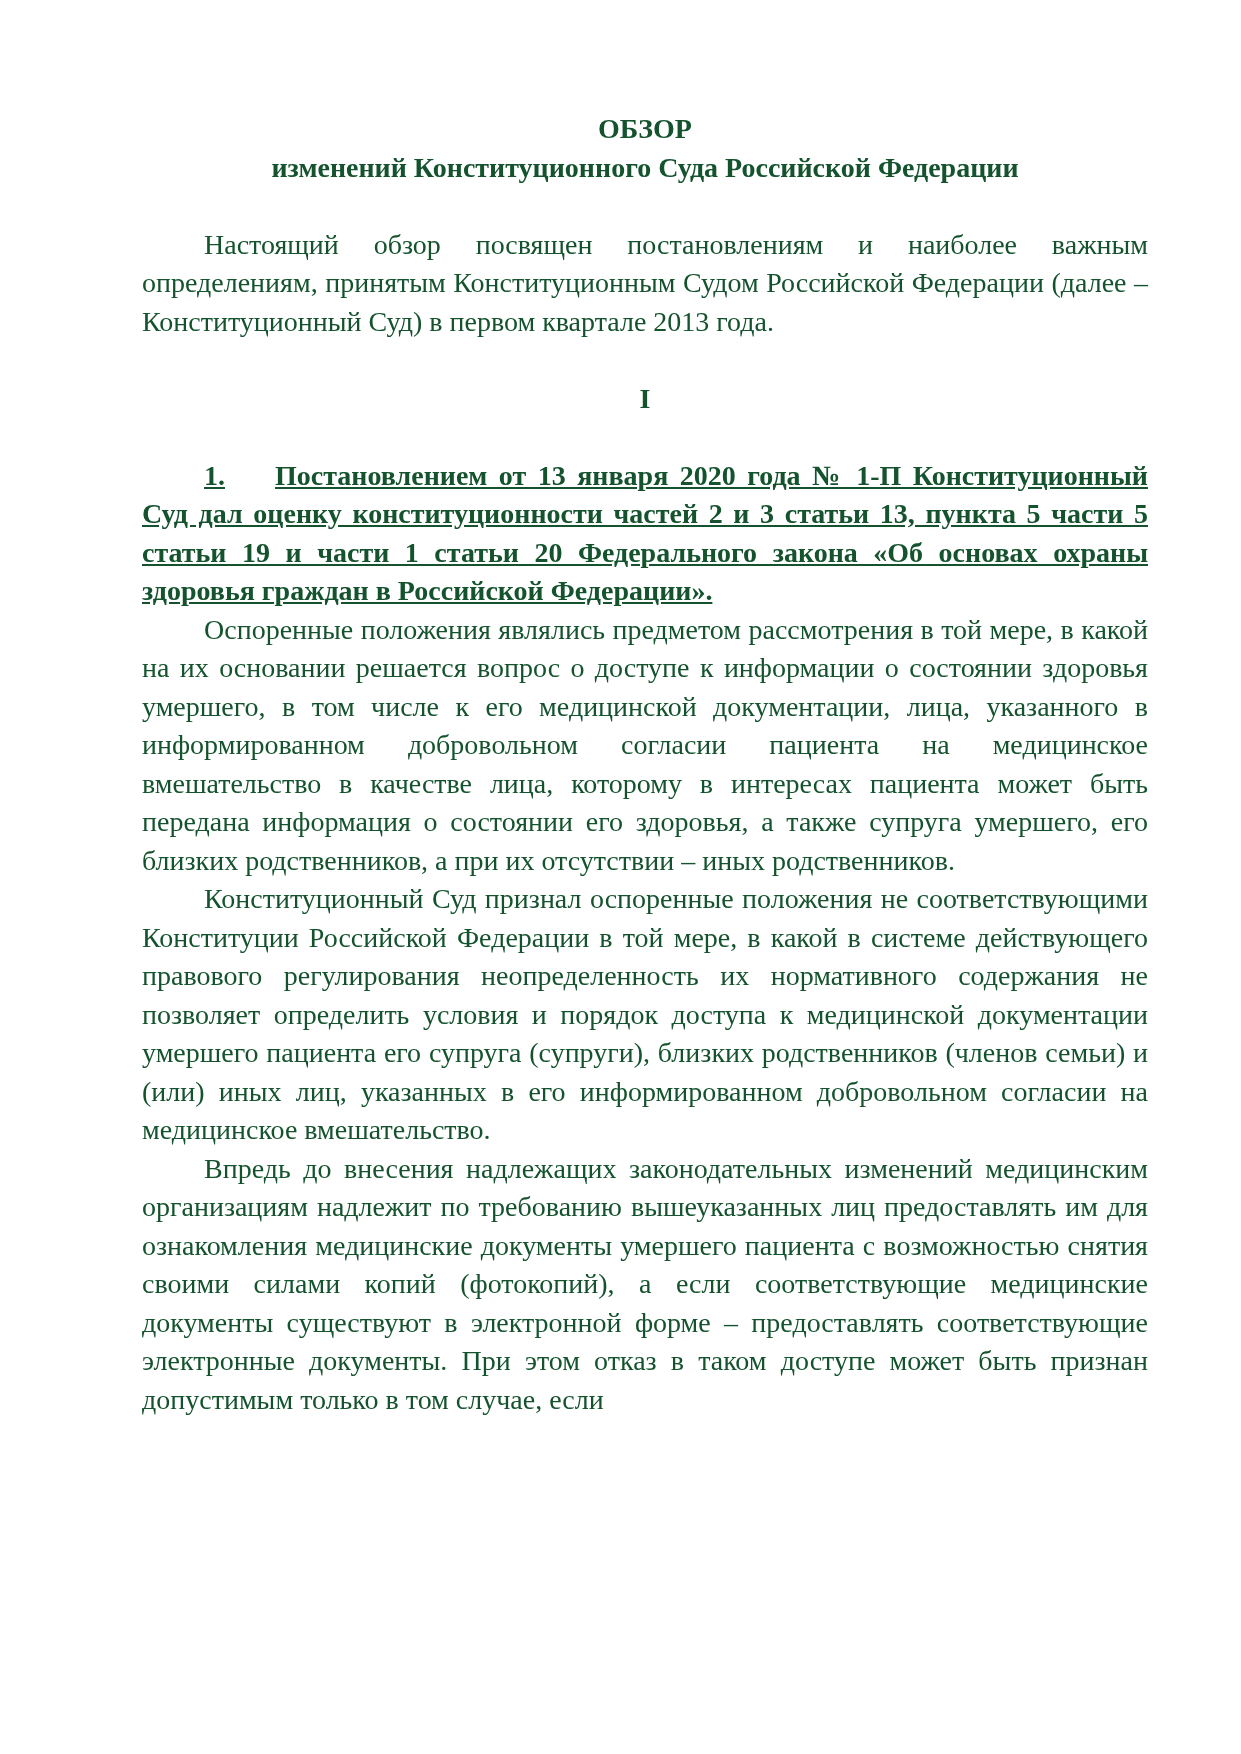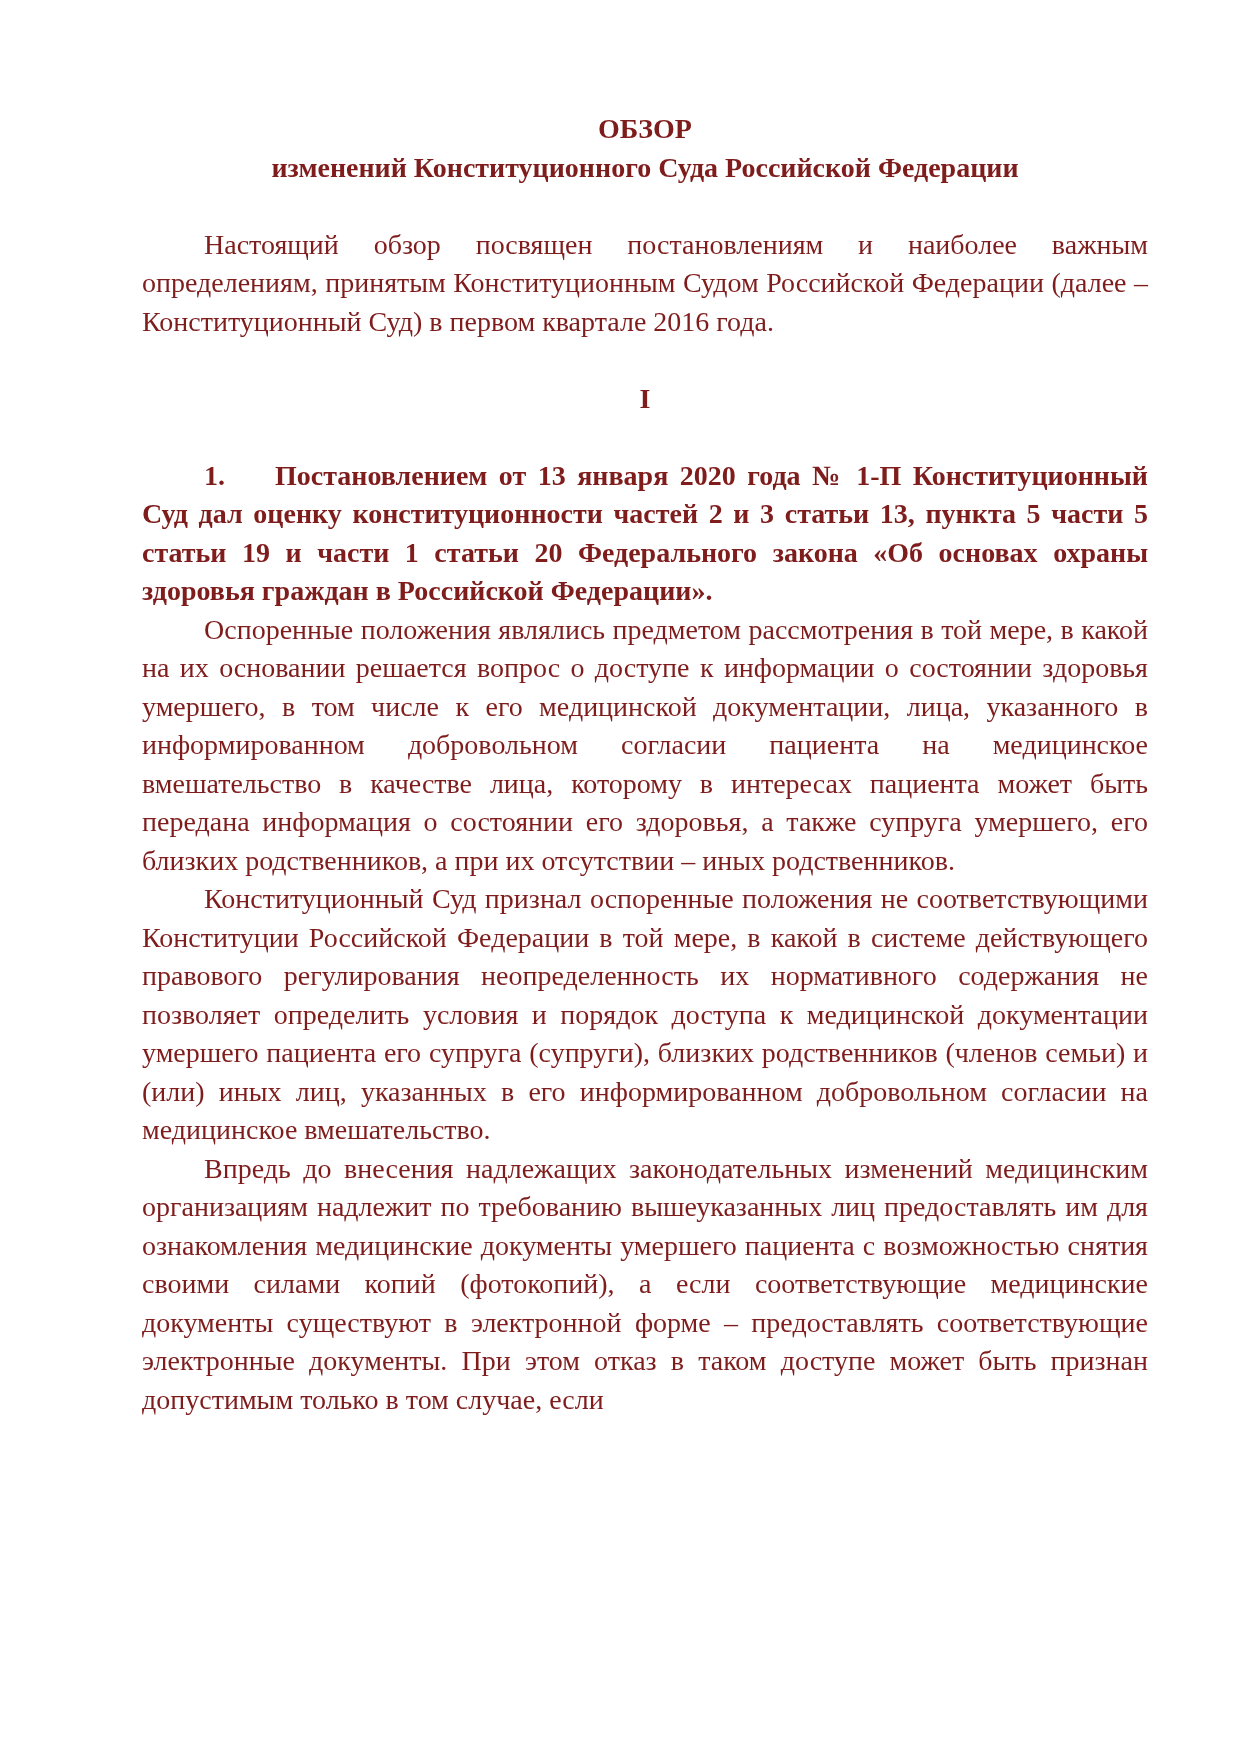--- a/index.html
+++ b/index.html
@@ -6,50 +6,50 @@
   .page {
     position: relative;
     width: 1241px;
     height: 1754px;
     background: #ffffff;
     box-sizing: border-box;
     padding: 110px 93px 0 142px;
     font-family: "Liberation Serif", "DejaVu Serif", serif;
     font-size: 28px;
     line-height: 38.5px;
-    color: #7f1d1d;
+    color: #14532d;
     overflow: hidden;
   }
   .t-center {
     text-align: center;
     font-weight: bold;
     margin: 0;
   }
   p.body {
     margin: 0;
     text-align: justify;
     text-indent: 62px;
   }
-  p.body.bold { font-weight: bold; }
+  p.body.bold { font-weight: bold; text-decoration: underline; }
   .spacer { height: 38.5px; }
   .item-num { margin-right: 50px; }
 </style>
 </head>
 <body>
 
 <div class="page">
 
   <div>
     <div class="t-center">ОБЗОР</div>
     <div class="t-center">изменений Конституционного Суда Российской Федерации</div>
   </div>
 
   <div class="spacer"></div>
 
-  <p class="body">Настоящий обзор посвящен постановлениям и наиболее важным определениям, принятым Конституционным Судом Российской Федерации (далее – Конституционный Суд) в первом квартале 2016 года.</p>
+  <p class="body">Настоящий обзор посвящен постановлениям и наиболее важным определениям, принятым Конституционным Судом Российской Федерации (далее – Конституционный Суд) в первом квартале 2013 года.</p>
 
   <div class="spacer"></div>
 
   <div class="t-center">I</div>
 
   <div class="spacer"></div>
 
   <p class="body bold"><span class="item-num">1.</span><span>Постановлением от 13 января 2020 года № 1-П Конституционный Суд дал оценку конституционности частей 2 и 3 статьи 13, пункта 5 части 5 статьи 19 и части 1 статьи 20 Федерального закона «Об основах охраны здоровья граждан в Российской Федерации».</span></p>
 
   <p class="body">Оспоренные положения являлись предметом рассмотрения в той мере, в какой на их основании решается вопрос о доступе к информации о состоянии здоровья умершего, в том числе к его медицинской документации, лица, указанного в информированном добровольном согласии пациента на медицинское вмешательство в качестве лица, которому в интересах пациента может быть передана информация о состоянии его здоровья, а также супруга умершего, его близких родственников, а при их отсутствии – иных родственников.</p>

